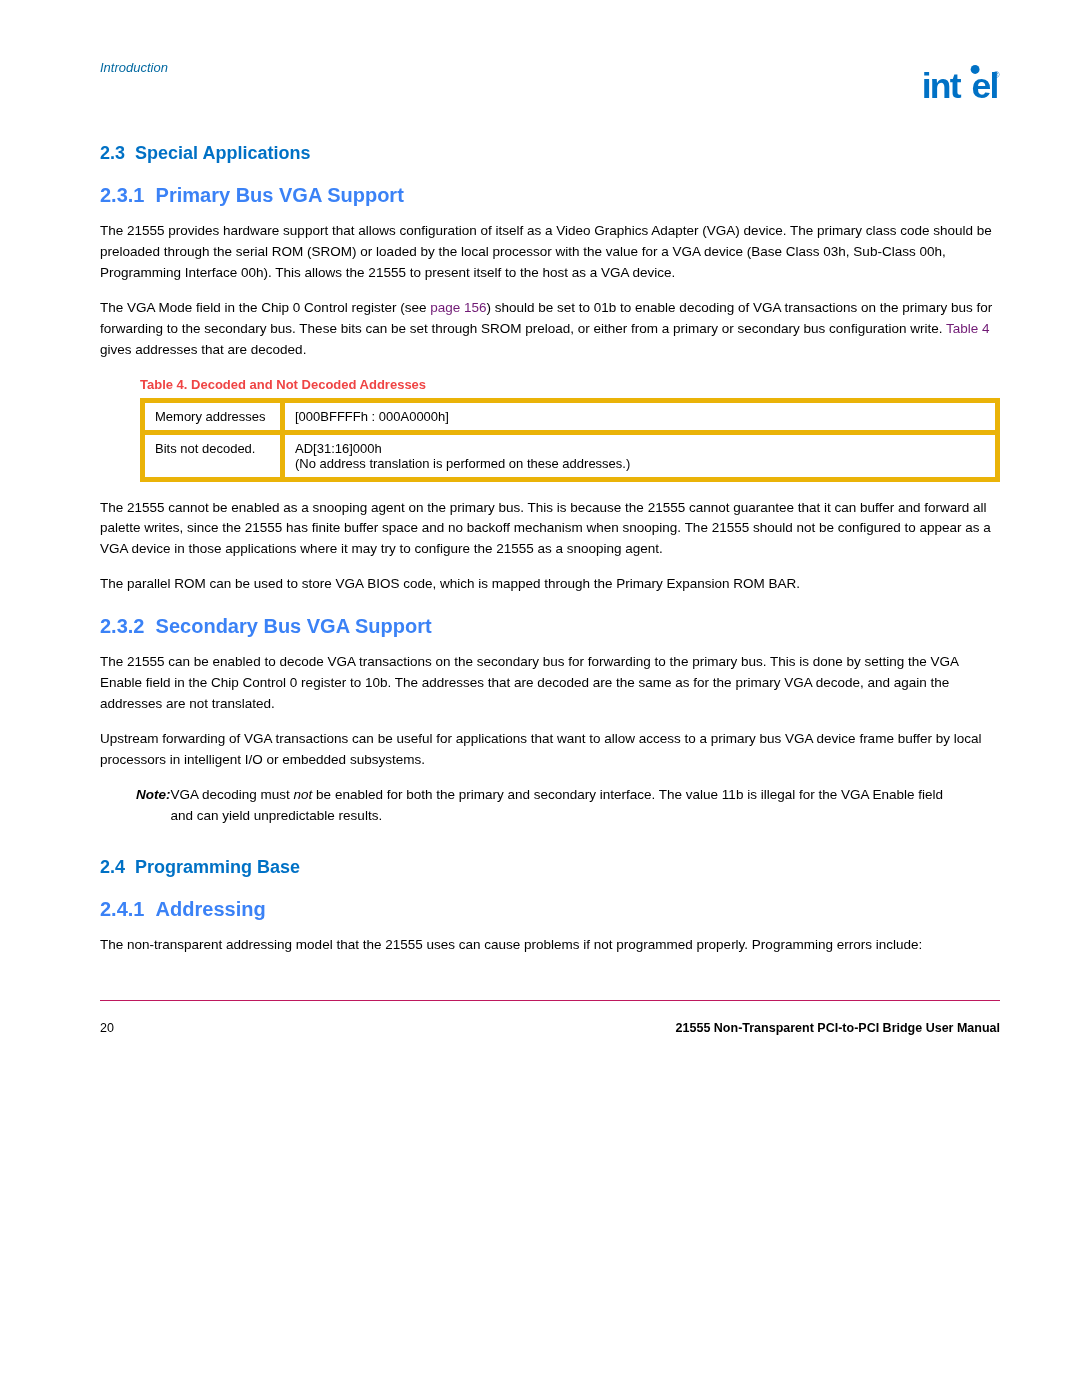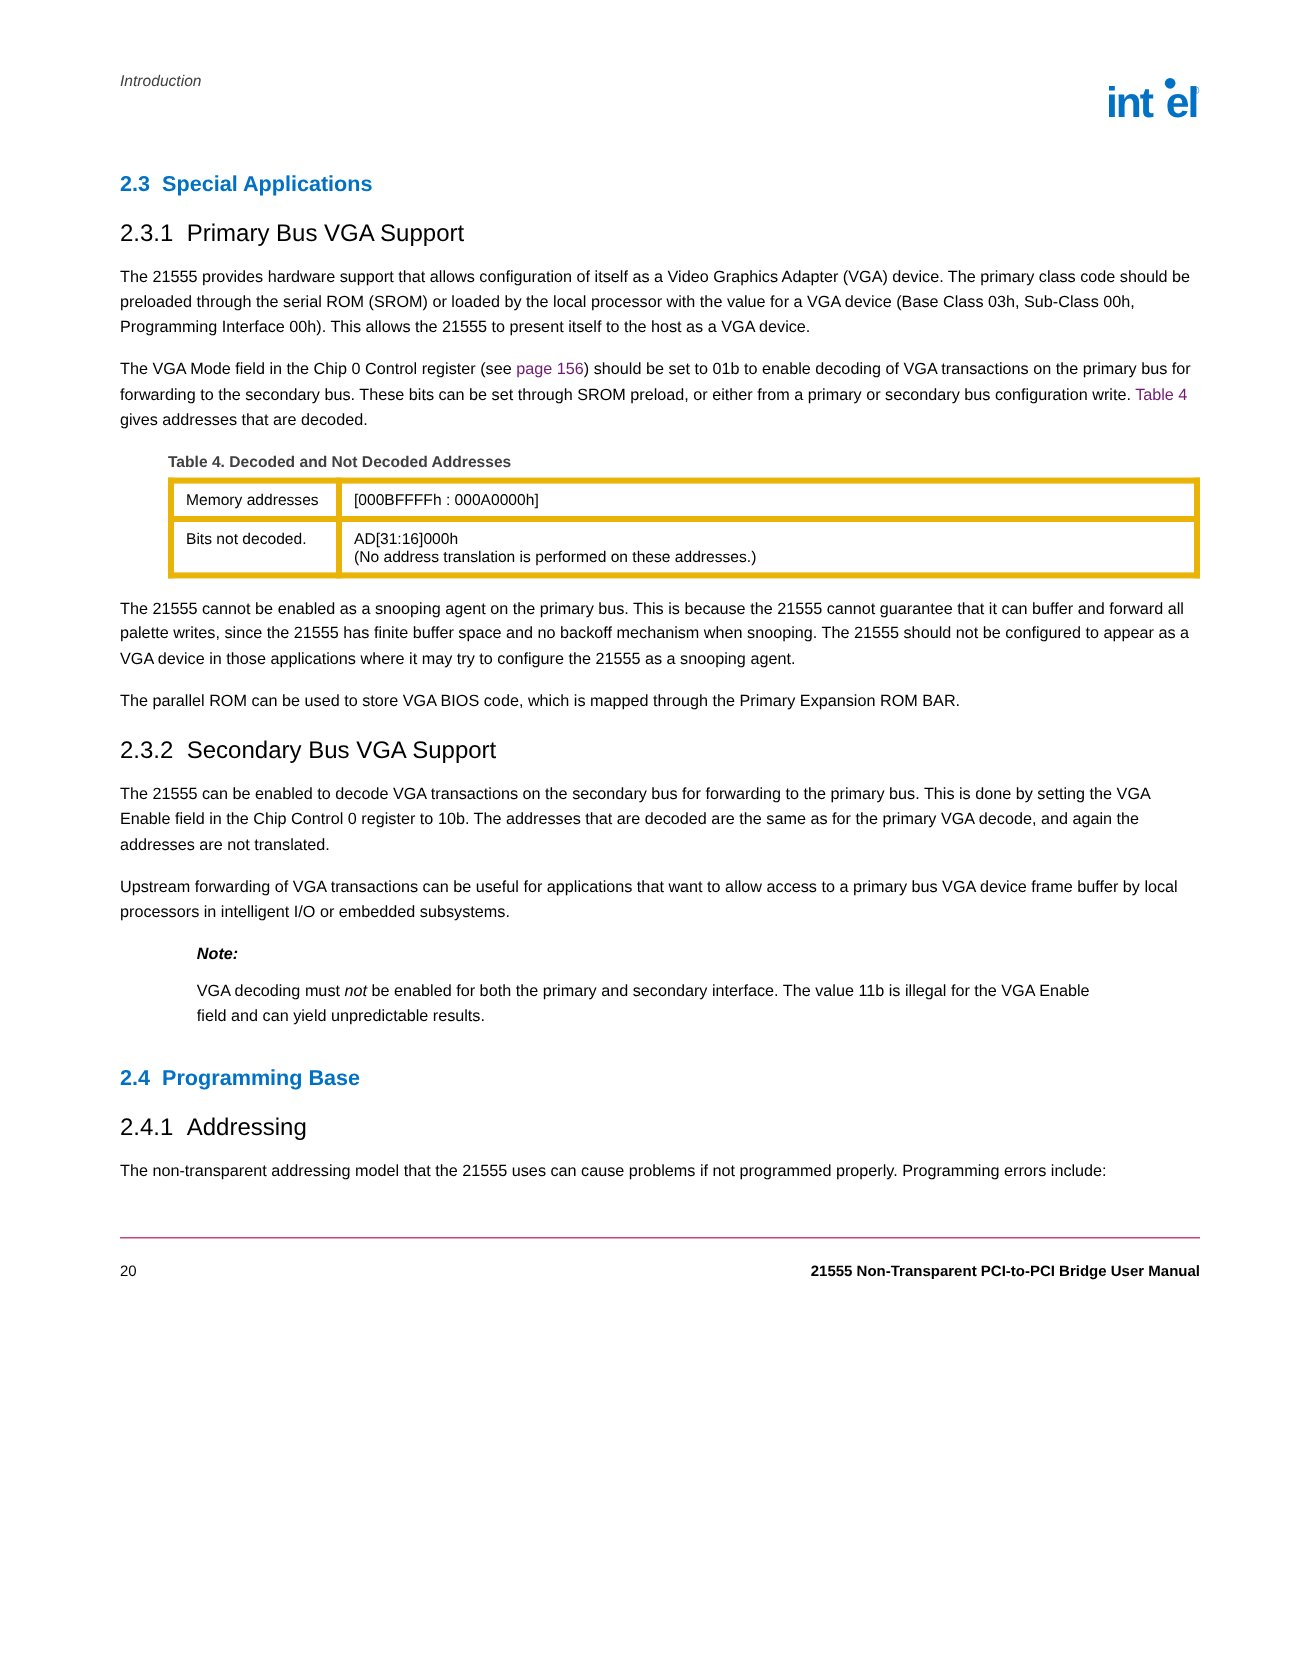--- a/index.html
+++ b/index.html
@@ -19,57 +19,57 @@
     .header {
       display: flex;
       justify-content: space-between;
       align-items: flex-start;
       margin-bottom: 30px;
       border-bottom: none;
     }
     .header-intro {
       font-style: italic;
       font-size: 13px;
-      color: #404040;
+      color: #0369a1;
     }
     .intel-logo-container {
       position: relative;
     }
     .intel-logo-svg {
       width: 80px;
       height: 50px;
     }
     h2.section-title {
       font-size: 18px;
       color: #0071c5;
       font-weight: bold;
       margin-bottom: 16px;
       margin-top: 10px;
     }
     h3.subsection-title {
       font-size: 20px;
-      color: #000000;
-      font-weight: normal;
+      color: #3b82f6;
+      font-weight: bold;
       margin-bottom: 14px;
       margin-top: 20px;
     }
     .body-text {
       font-size: 13.5px;
       line-height: 1.55;
       margin-bottom: 14px;
       color: #000;
     }
     a.link {
       color: #701a75;
       text-decoration: none;
     }
     .table-caption {
       font-size: 13px;
       font-weight: bold;
-      color: #404040;
+      color: #ef4444;
       margin-bottom: 6px;
       margin-top: 16px;
       margin-left: 40px;
     }
     .data-table {
       width: calc(100% - 40px);
       margin-left: 40px;
       border-collapse: collapse;
       font-size: 13px;
       margin-bottom: 16px;
@@ -78,25 +78,23 @@
       border: 5px solid #eab308;
       padding: 6px 10px;
       vertical-align: top;
     }
     .data-table td.col-left {
       width: 140px;
       background: #fff;
     }
     .note-block {
       display: flex;
-      gap: 10px;
-      margin: 14px 64px;
+      margin: 14px 36px;
       font-size: 13.5px;
       line-height: 1.55;
-      flex-direction: column;
     }
     .note-label {
       font-style: italic;
       font-weight: bold;
       white-space: nowrap;
     }
     .note-text {
       font-style: normal;
     }
     .note-text em {

